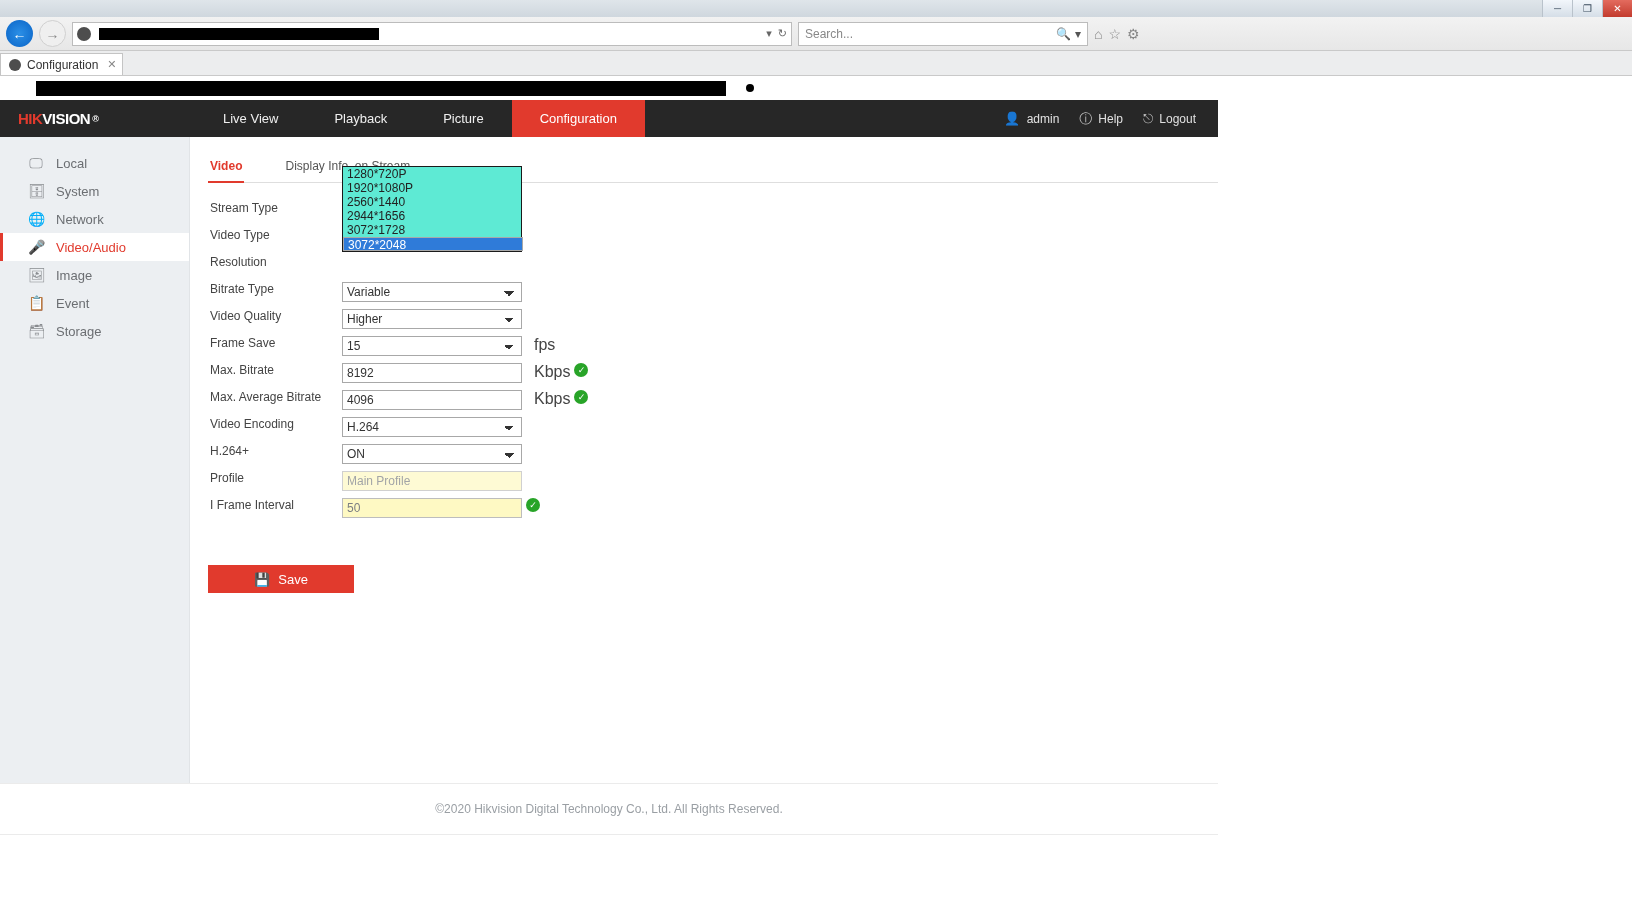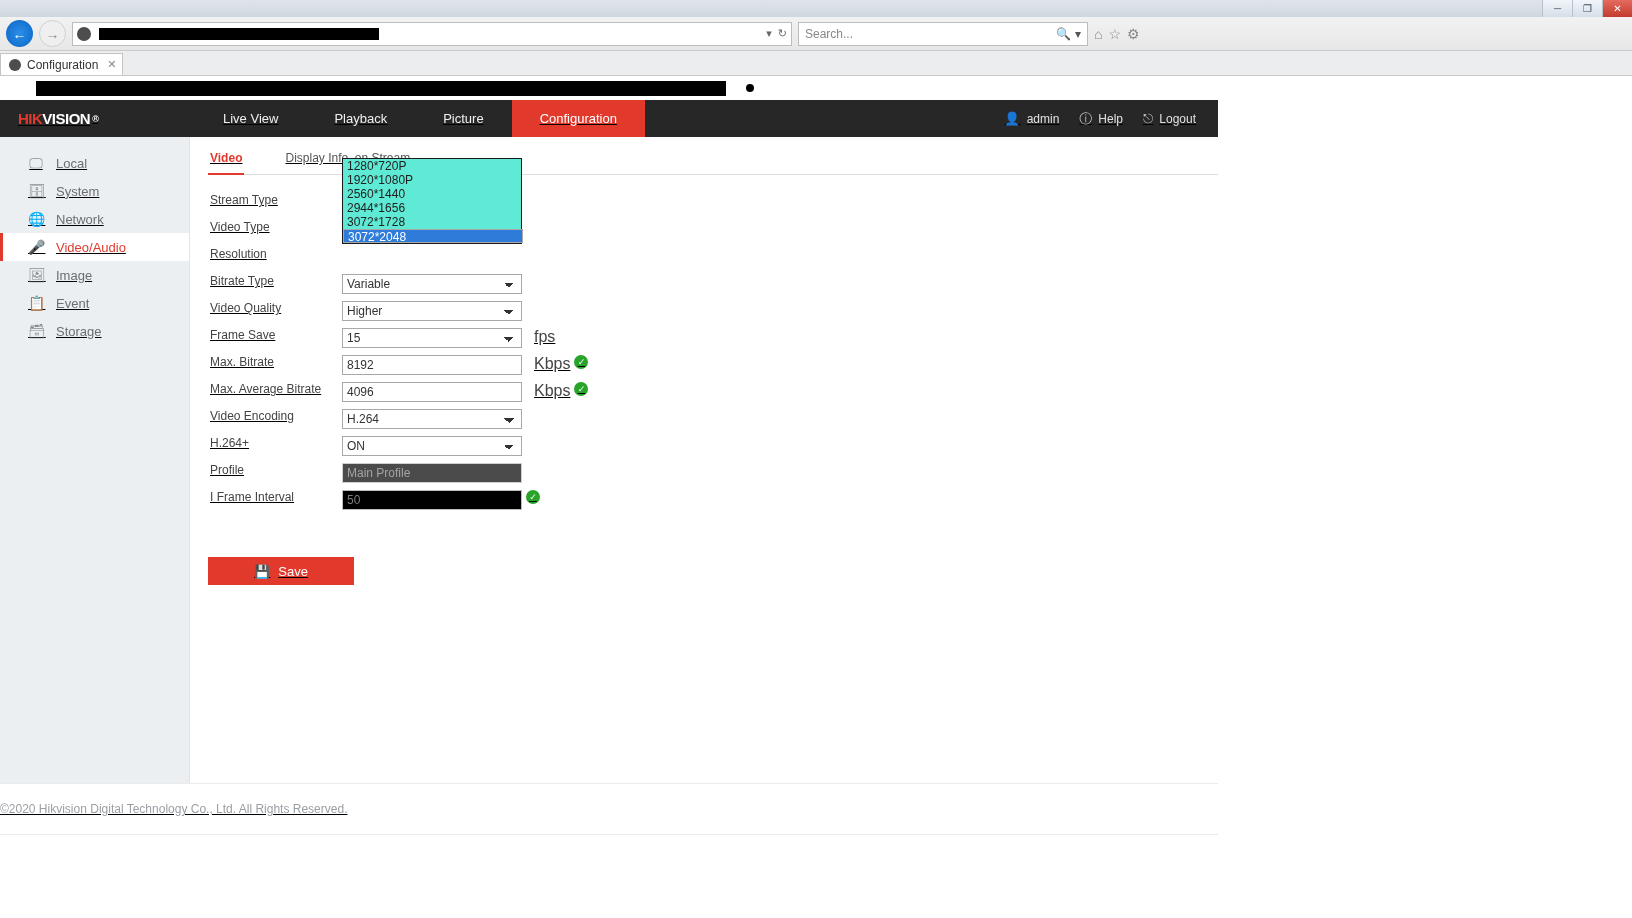--- a/index.html
+++ b/index.html
@@ -32,21 +32,21 @@
 .tab-strip { height:25px; background:#ecedee; border-bottom:1px solid #c9c9c9; display:flex; align-items:flex-end; }
 .ie-tab { height:22px; background:#fff; border:1px solid #c4c4c4; border-bottom:none; padding:0 24px 0 8px; display:flex; align-items:center; gap:6px; font-size:12px; color:#333; position:relative; }
 .ie-tab .fav { width:12px; height:12px; background:#4d4d4d; border-radius:50%; }
 .ie-tab .x { position:absolute; right:6px; color:#888; font-size:11px; }
 
 .redacted-bar { height:24px; background:#fff; display:flex; align-items:center; padding:0 36px; }
 .redacted-bar .bar { background:#000; height:15px; width:690px; }
 .redacted-bar .dot { width:8px; height:8px; background:#000; border-radius:50%; margin-left:20px; }
 
 
-.hv-wrapper { width:1218px;text-decoration:underline; }
+.hv-wrapper { width:1218px; }
 .hv-nav { height:37px; background:#272727; color:#fff; display:flex; align-items:stretch; }
 .hv-logo { width:195px; display:flex; align-items:center; padding-left:18px; font-weight:bold; font-size:15px; letter-spacing:-0.5px; }
 .hv-logo .hik { color:#e13a2d; }
 .hv-logo .vision { color:#fff; }
 .hv-logo .reg { color:#fff; font-size:9px; vertical-align:super; margin-left:2px;}
 .hv-nav-item { padding:0 28px; display:flex; align-items:center; font-size:13px; color:#efefef; }
 .hv-nav-item.active { background:#e13a2d; color:#fff; font-weight:normal; }
 .hv-nav .spacer { flex:1; }
 .hv-account { display:flex; align-items:center; gap:20px; padding-right:22px; font-size:12px; color:#e0e0e0; }
 .hv-account .itm { display:flex; align-items:center; gap:6px; }
@@ -56,44 +56,44 @@
 .hv-body { display:flex; height: calc(683px - 37px); }
 .sidebar { width:190px; background:#eceff2; border-right:1px solid #e1e4e7; }
 .sb-item { height:28px; display:flex; align-items:center; gap:12px; padding-left:28px; color:#6b6e72; font-size:13px; cursor:pointer; }
 .sb-item .ic { width:16px; text-align:center; color:#898c90; font-size:14px; }
 .sb-item.active { background:#fff; color:#e13a2d; border-left:3px solid #e13a2d; padding-left:25px; }
 .sb-item.active .ic { color:#e13a2d; }
 .sidebar .pad-top { height:12px; }
 
 
 .content { flex:1; background:#fff; padding:0 0 0 18px; position:relative; }
-.tab-bar { display:flex; gap:39px; border-bottom:1px solid #dedede; padding-top:8px; }
+.tab-bar { display:flex; gap:39px; border-bottom:1px solid #dedede; padding-top:16px; }
 .tab-bar .tb { padding:6px 2px 8px; font-size:12px; color:#555; }
 .tab-bar .tb.active { color:#e13a2d; border-bottom:2px solid #e13a2d; font-weight:bold; margin-bottom:-1px; }
 
 .form-area { padding-top:18px; position:relative; }
 .row { display:flex; height:27px; }
 .row .lbl { width:134px; font-size:12px; color:#444; padding-left:2px; }
 .row .ctrl { width:180px; position:relative; }
 .row .unit { font-size:16px; color:#444; margin-left:12px; }
 .sel, .inp { width:180px; height:20px; border:1px solid #a8a8a8; background:#fff; font-size:12px; padding:0 4px; color:#333; }
 .sel { appearance:none; -webkit-appearance:none; background-image: linear-gradient(45deg, transparent 50%, #333 50%), linear-gradient(135deg, #333 50%, transparent 50%); background-position: calc(100% - 12px) 8px, calc(100% - 7px) 8px; background-size:5px 5px,5px 5px; background-repeat:no-repeat; padding-right:10px;}
-.sel.disabled, .inp.disabled { background:#000000; color:#7b7e82; border-color:#bdbdbd; }
+.sel.disabled, .inp.disabled { background:#fef9c3; color:#7b7e82; border-color:#bdbdbd; }
 .ok-dot { width:14px; height:14px; background:#28a428; border-radius:50%; display:inline-flex; align-items:center; justify-content:center; color:#fff; font-size:9px; margin-left:4px; }
 .ok-dot::before { content:'✓'; }
 
 .save-btn { margin-top:40px; width:146px; height:28px; background:#e13a2d; color:#fff; display:flex; align-items:center; justify-content:center; gap:8px; font-size:13px; border:none; }
 .save-btn .disk { font-size:13px; }
 
 
 .res-dd { position:absolute; left:134px; top:-17px; width:180px; background:#5eead4; border:1px solid #1a1a1a; z-index:50; }
 .res-dd .opt { height:14px; font-size:12px; padding:0 4px; color:#222; line-height:14px; white-space:nowrap; }
 .res-dd .opt.sel { background:#2f7bd9; color:#fff; }
 
-.footer { text-align:left; color:#9a9fa4; font-size:12px; padding:18px 0; border-top: 1px solid #ebebeb;}
+.footer { text-align:center; color:#9a9fa4; font-size:12px; padding:18px 0; border-top: 1px solid #ebebeb;}
 .hv-border-bottom { border-bottom: 1px solid #ebebeb; }
 </style>
 </head>
 <body>
 
 <div class="os-bar">
   <div class="wbtn min">─</div>
   <div class="wbtn max">❐</div>
   <div class="wbtn close">✕</div>
 </div>

